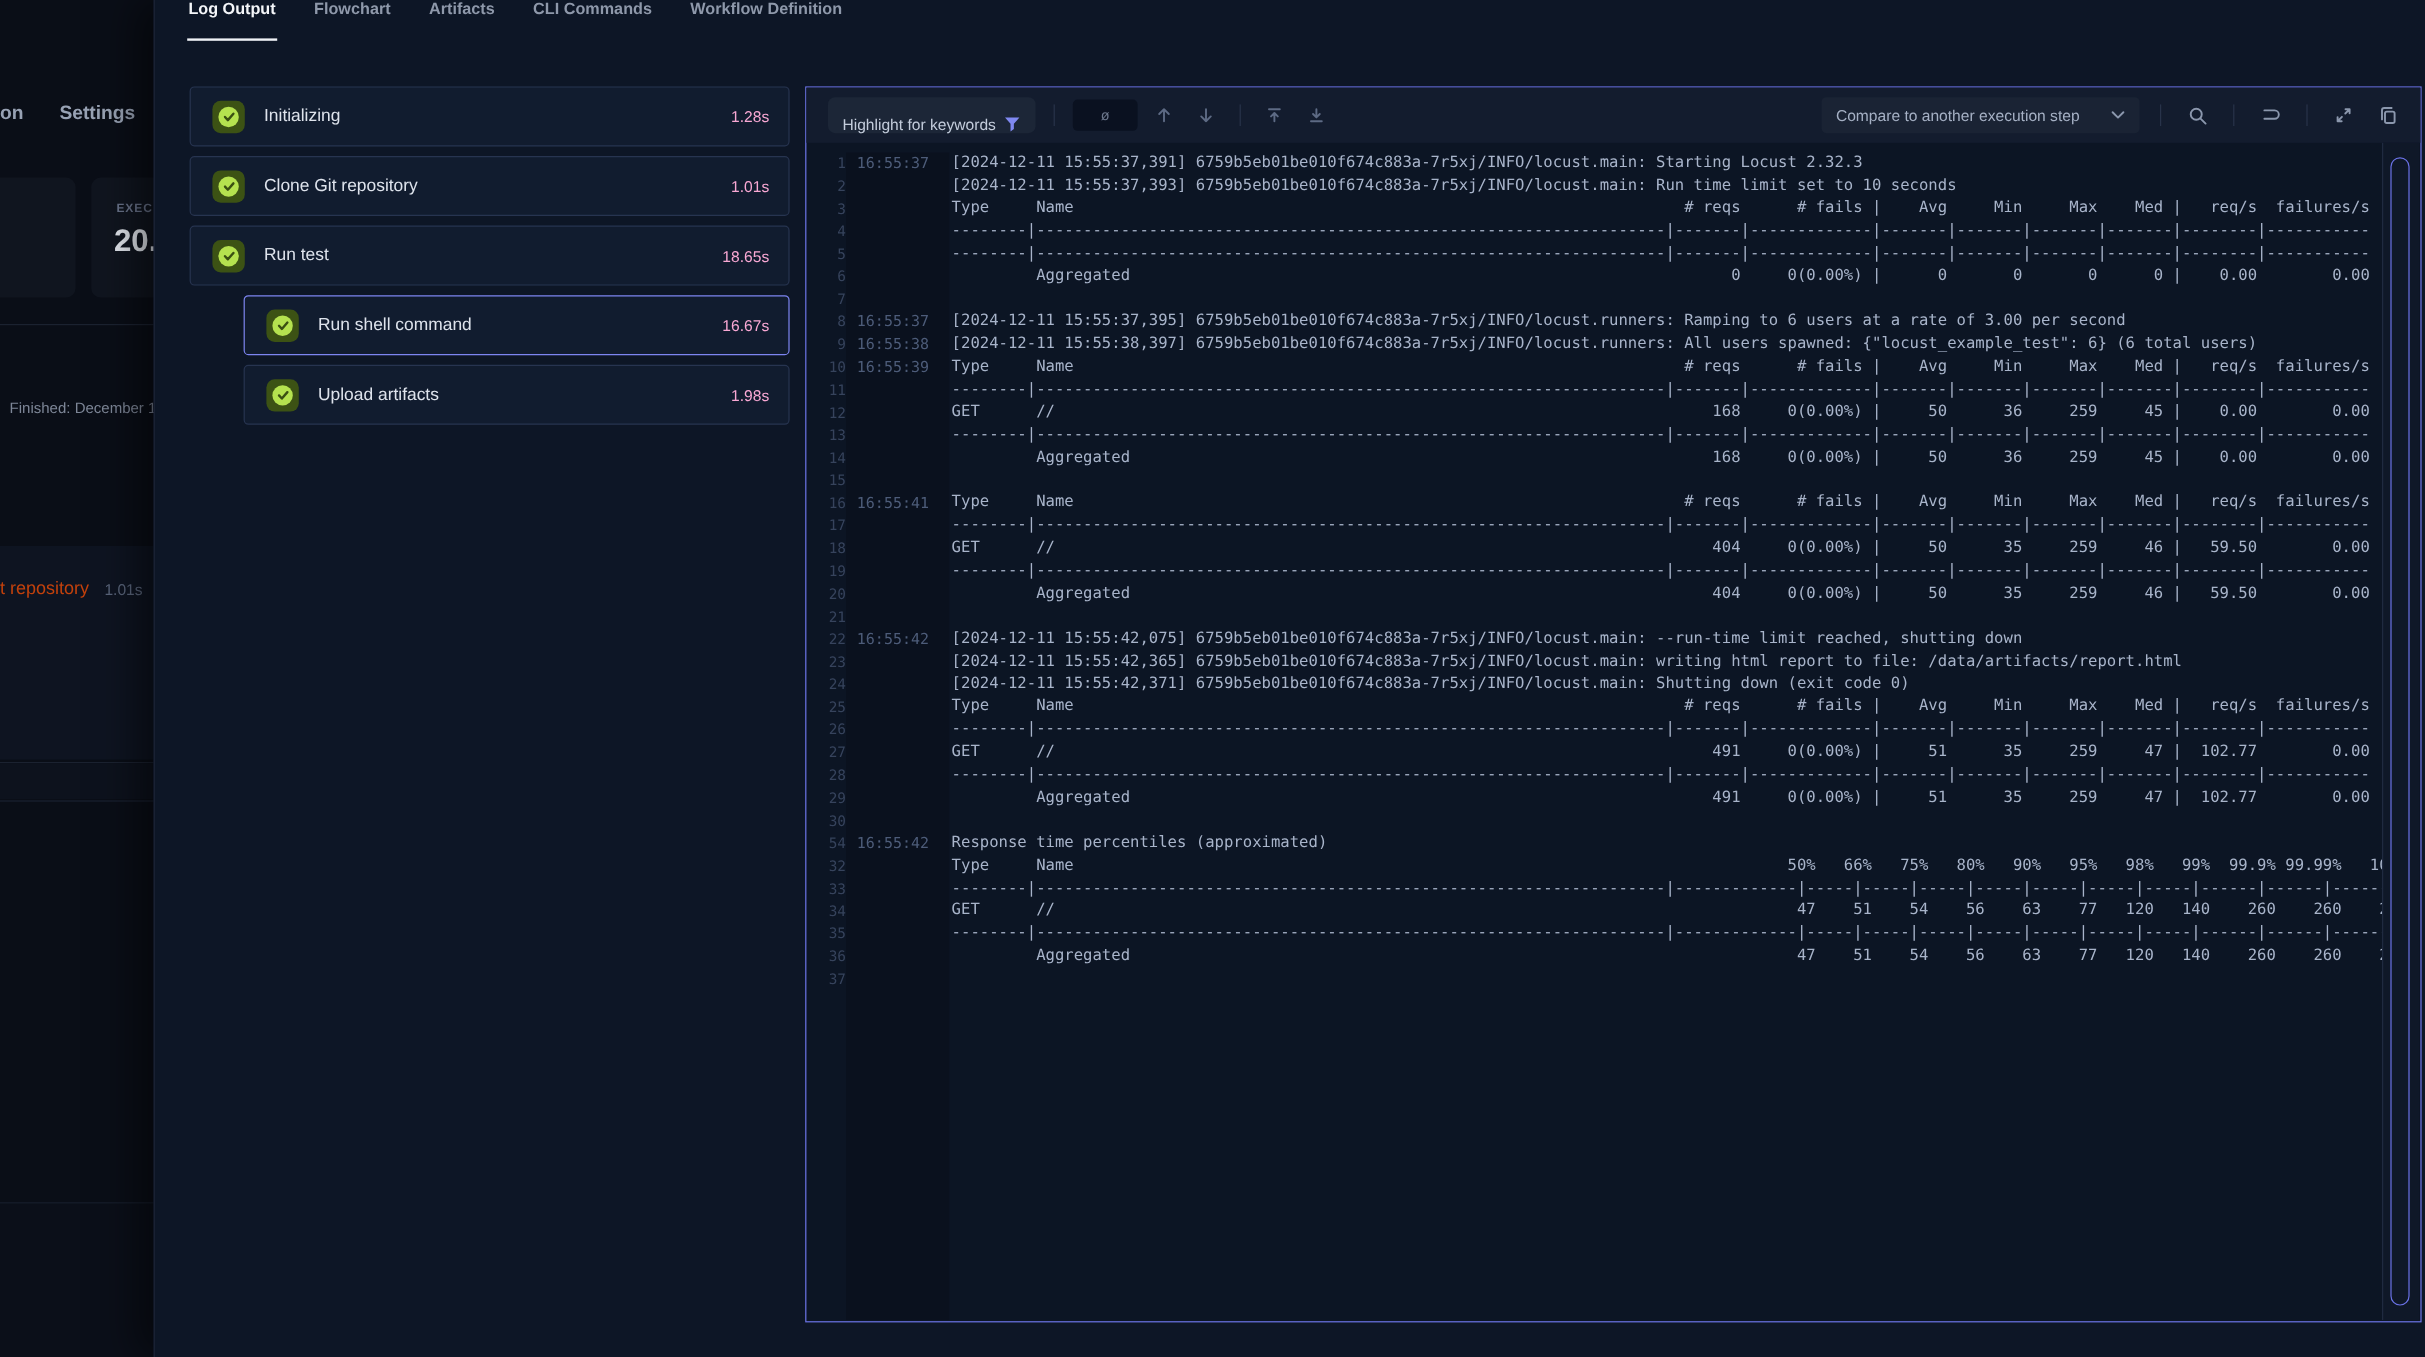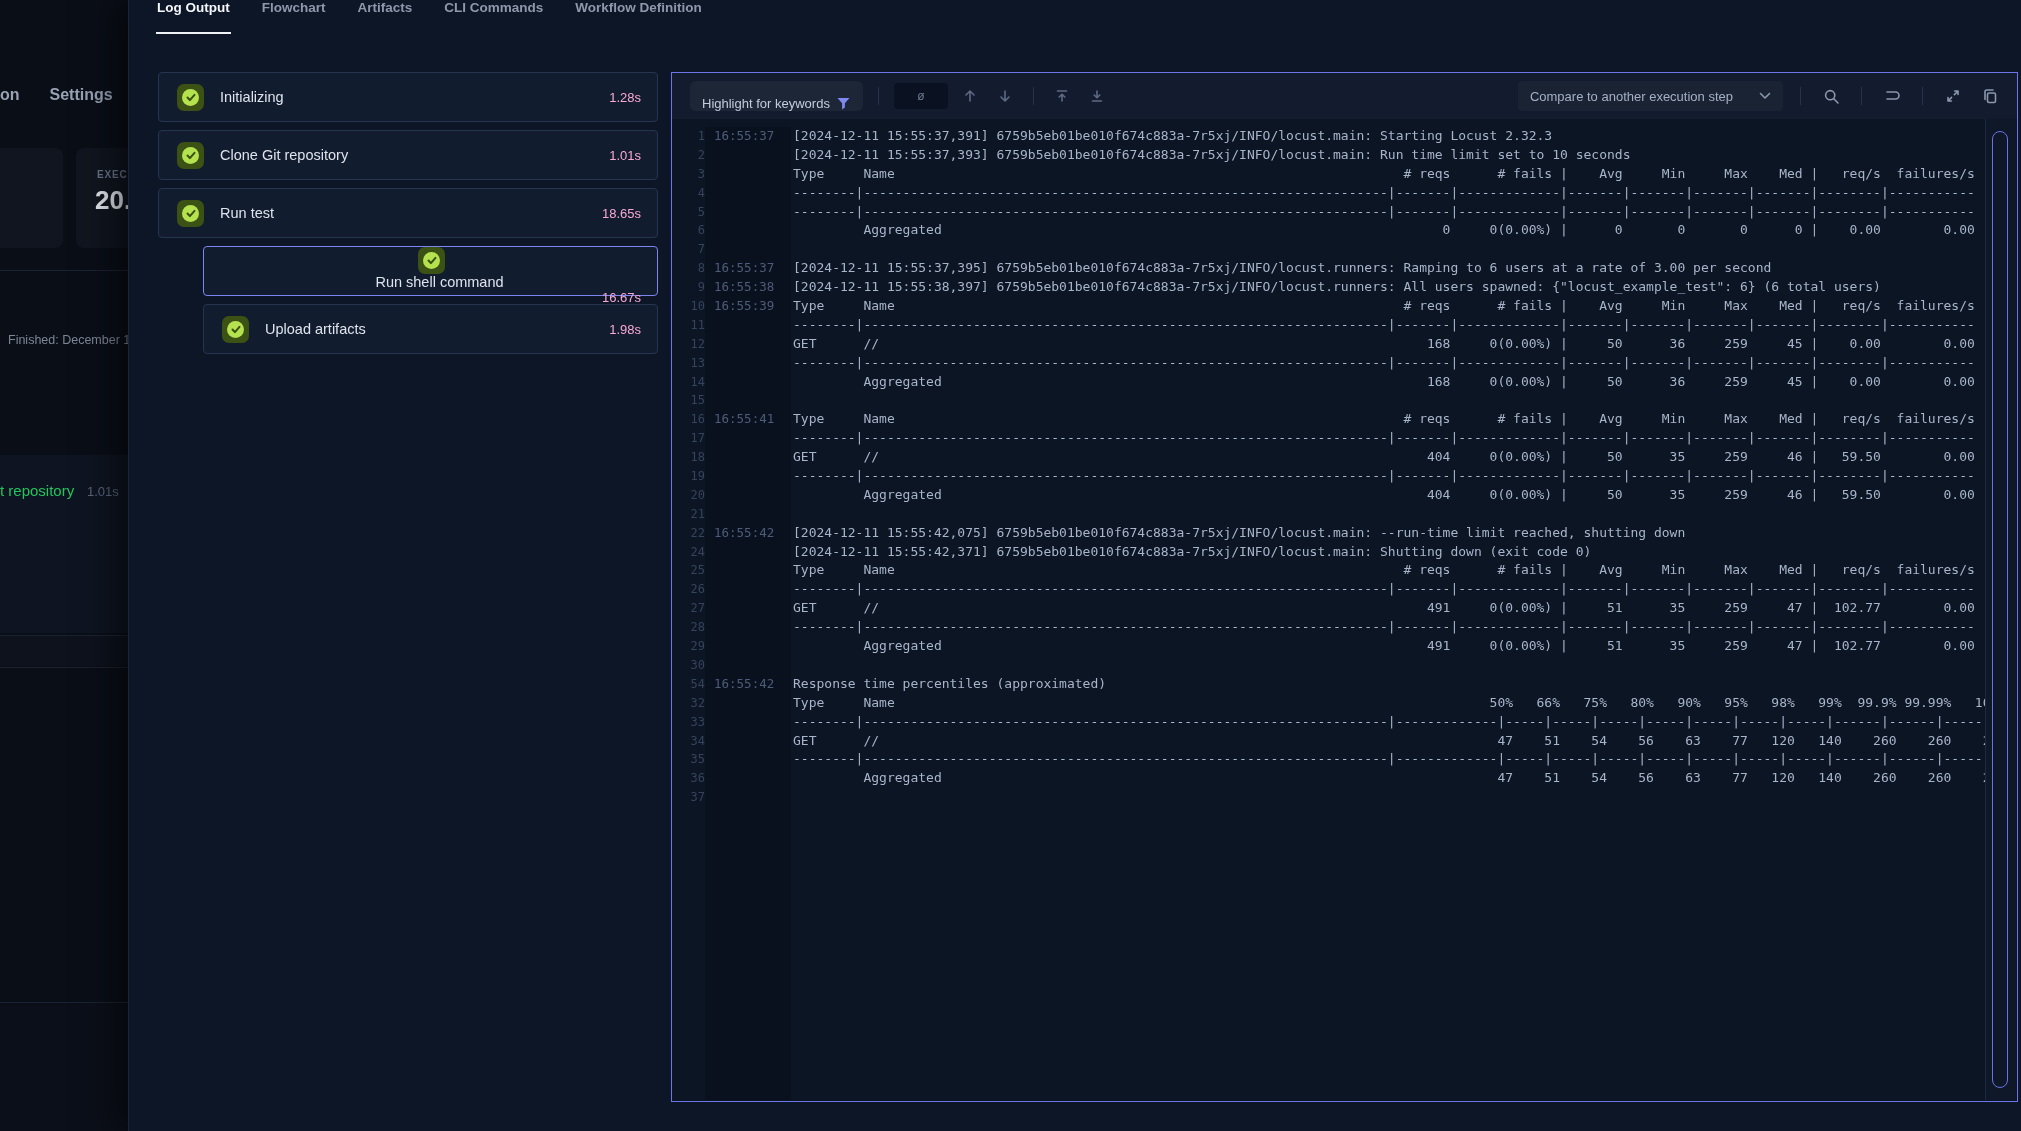--- a/index.html
+++ b/index.html
@@ -12,42 +12,42 @@
   .bg-page{position:absolute;left:0;top:0;width:128px;height:1131px;background:#0a0e17;}
   .bg-nav{position:absolute;top:86px;left:0;display:flex;gap:30px;color:#98a2b4;font-size:16px;font-weight:600;}
   .bg-card{position:absolute;top:148px;height:100px;background:#10151f;border-radius:8px;}
   .bg-card-a{left:-30px;width:93px;}
   .bg-card-b{left:76px;width:130px;}
   .bg-card-label{position:absolute;left:21px;top:21px;font-size:10px;letter-spacing:.8px;color:#69738a;font-weight:600;}
   .bg-card-value{position:absolute;left:19px;top:37px;font-size:26px;font-weight:700;color:#e3e7ee;}
   .bg-divider{position:absolute;left:0;width:128px;height:1px;background:#1b2230;}
   .bg-finished{position:absolute;left:8px;top:333px;width:130px;font-size:12.5px;color:#7d8697;white-space:nowrap;}
   .bg-steprow{position:absolute;left:0;top:455px;width:128px;height:178px;background:#0e1421;}
-  .bg-steplabel{position:absolute;left:0;top:27px;font-size:15px;color:#22c55e;white-space:nowrap;}
+  .bg-steplabel{position:absolute;left:0;top:27px;font-size:15px;color:#c2410c;white-space:nowrap;}
   .bg-stepdur{position:absolute;left:87px;top:29px;font-size:13px;color:#59647a;}
   .bg-row2{position:absolute;left:0;top:636px;width:128px;height:30px;background:#0d121d;}
   .bg-bottom{position:absolute;left:0;top:1003px;width:128px;height:128px;background:#0b0f19;}
 
   
   .overlay{position:absolute;left:128px;top:0;width:1893px;height:1131px;background:#0d1626;
     border-left:1px solid #1d2537;box-shadow:-14px 0 32px rgba(0,0,0,.5);}
 
   
   .tabs{position:absolute;left:27px;top:0;height:34px;display:flex;gap:30px;}
   .tab{position:relative;display:flex;align-items:flex-start;cursor:pointer;padding:0 1px;}
   .tab-label{font-size:13.5px;color:#8e98aa;font-weight:600;white-space:nowrap;}
   .tab.active .tab-label{color:#f4f6f9;font-weight:700;}
   .tab.active::after{content:"";position:absolute;left:0;right:0;bottom:0;height:2px;background:#eef1f5;}
 
   
   .steps{position:absolute;left:29px;top:72px;width:500px;}
   .step-card{display:flex;align-items:center;height:50px;background:#111c2f;border:1px solid #273450;
     border-radius:4px;margin-bottom:8px;padding:0 16px 0 18px;box-sizing:border-box;cursor:pointer;}
   .step-card.sub{margin-left:45px;}
-  .step-card.selected{border-color:#7d85f1;flex-direction:column;}
+  .step-card.selected{border-color:#7d85f1;}
   .check{width:27px;height:27px;border-radius:7px;background:#3c5214;display:flex;align-items:center;justify-content:center;flex:0 0 auto;}
   .check-circle{width:17px;height:17px;border-radius:50%;background:#b5e24f;display:flex;align-items:center;justify-content:center;}
   .step-label{margin-left:16px;font-size:14.5px;color:#dee3ec;white-space:nowrap;}
   .step-duration{margin-left:auto;font-size:13px;color:#f9a8d4;}
 
   
   .log-panel{position:absolute;left:542px;top:72px;width:1347px;height:1030px;background:#0c1524;
     border:1px solid #6d75e9;box-sizing:border-box;}
   .log-toolbar{position:absolute;top:0;left:0;right:0;height:46px;background:#131c2e;display:flex;
     align-items:center;padding:0 14px 0 18px;box-sizing:border-box;}
@@ -392,20 +392,25 @@
           <span class="ts"></span>
           <span class="tx"></span>
         </div>
 
         <div class="log-line">
           <span class="ln">22</span>
           <span class="ts">16:55:42</span>
           <span class="tx">[2024-12-11 15:55:42,075] 6759b5eb01be010f674c883a-7r5xj/INFO/locust.main: --run-time limit reached, shutting down</span>
         </div>
 
+        <div class="log-line">
+          <span class="ln">23</span>
+          <span class="ts"></span>
+          <span class="tx">[2024-12-11 15:55:42,365] 6759b5eb01be010f674c883a-7r5xj/INFO/locust.main: writing html report to file: /data/artifacts/report.html</span>
+        </div>
 
         <div class="log-line">
           <span class="ln">24</span>
           <span class="ts"></span>
           <span class="tx">[2024-12-11 15:55:42,371] 6759b5eb01be010f674c883a-7r5xj/INFO/locust.main: Shutting down (exit code 0)</span>
         </div>
 
         <div class="log-line">
           <span class="ln">25</span>
           <span class="ts"></span>

